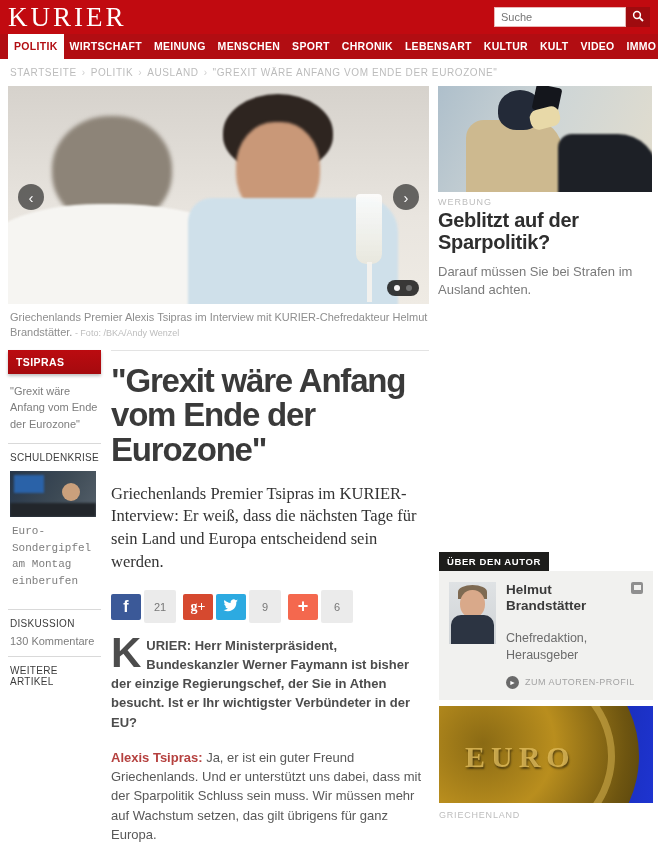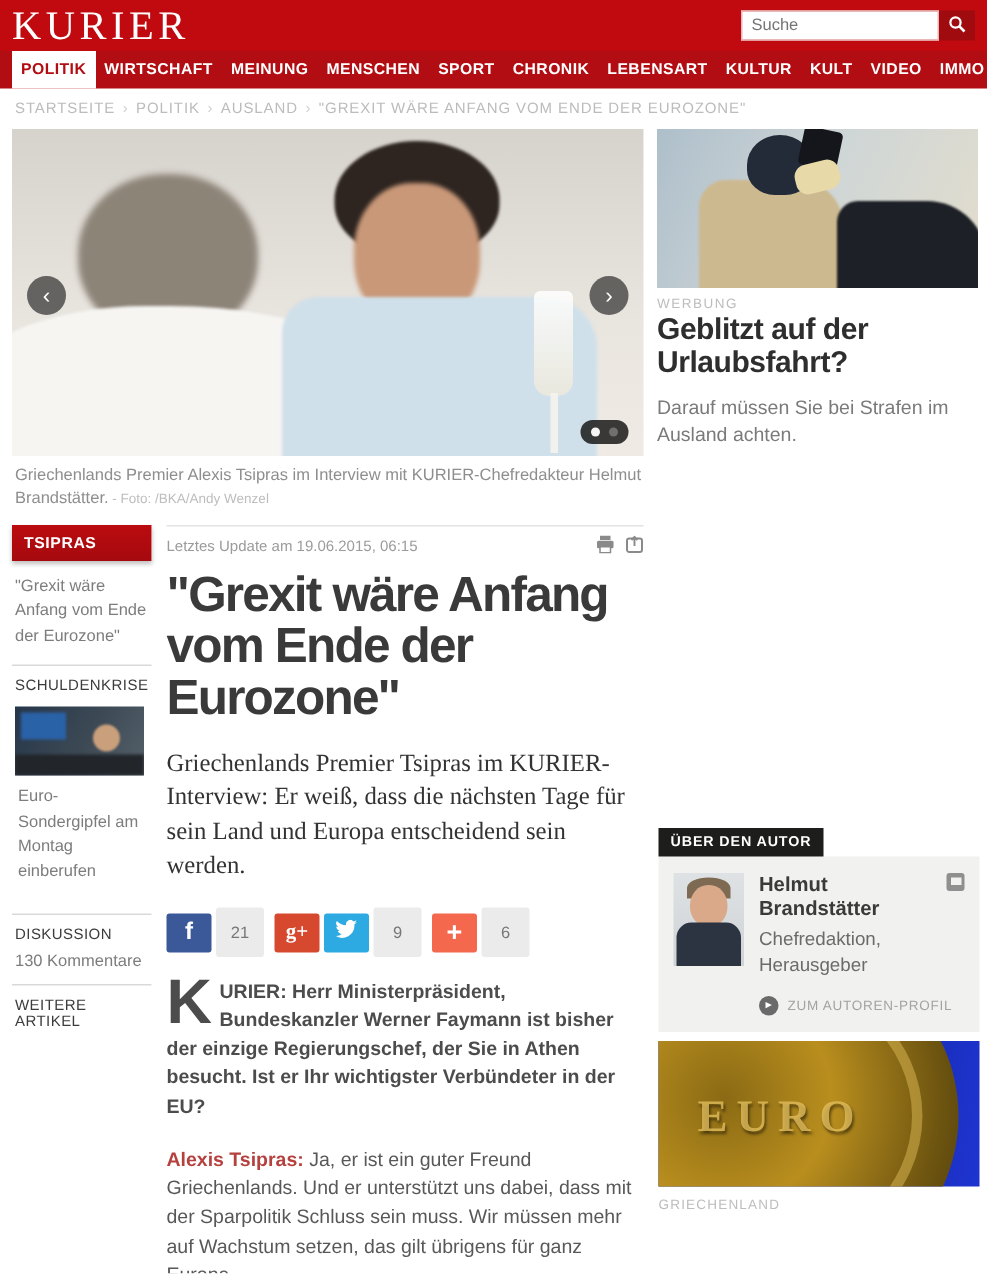--- a/index.html
+++ b/index.html
@@ -97,21 +97,21 @@
   .author-box { background:#f1f1ef; padding:11px 10px; display:flex; gap:10px; }
   .author-photo { position:relative; width:47px; height:62px; flex:none; background:linear-gradient(180deg,#dfe2e4 0%,#cfd3d6 100%); overflow:hidden; }
   .author-photo .face { position:absolute; left:11px; top:8px; width:25px; height:28px; background:#d9a98a; border-radius:48%; }
   .author-photo .hairp { position:absolute; left:9px; top:3px; width:29px; height:14px; background:#7e6a52; border-radius:50% 50% 0 0; }
   .author-photo .suit { position:absolute; left:2px; top:33px; width:43px; height:29px; background:#2c3442; border-radius:10px 10px 0 0; }
   .author-info { flex:1; }
   .author-name-row { display:flex; align-items:flex-start; }
   .author-name { font-size:13.5px; font-weight:bold; color:#3a3a3a; line-height:1.2; cursor:pointer; }
   .contact-ic { margin-left:auto; width:12px; height:12px; border-radius:2px; background:#8f8f8f; position:relative; cursor:pointer; }
   .contact-ic::after { content:""; position:absolute; left:2.5px; top:3.5px; width:7px; height:5px; background:#f1f1ef; }
-  .author-role { font-size:12.5px; color:#6b6b6b; line-height:1.35; margin-top:4px; }
+  .author-role { font-size:12.5px; color:#6b6b6b; line-height:1.35; margin-top:16px; }
   .profile-link { display:flex; align-items:center; gap:6px; margin-top:12px; cursor:pointer; }
   .profile-circle { width:13px; height:13px; border-radius:50%; background:#6a6a6a; color:#fff; font-size:7px; display:flex; align-items:center; justify-content:center; }
   .profile-text { font-size:9px; color:#a3a3a3; letter-spacing:.5px; }
 
   .related-label { margin-top:30px; }
   .coin { position:relative; width:214px; height:97px; margin-top:6px; overflow:hidden; background:linear-gradient(100deg,#101a60 0%,#1428a8 55%,#1e34d0 100%); cursor:pointer; }
   .coin .disc { position:absolute; left:-60px; top:-70px; width:260px; height:240px; border-radius:50%; background:radial-gradient(circle at 40% 45%, #8a6a14 0%, #b98e1e 35%, #6e5510 70%, #3c300a 100%); }
   .coin .ring { position:absolute; left:-34px; top:-46px; width:210px; height:192px; border-radius:50%; border:7px solid rgba(214,178,80,.55); }
   .coin .euro-text { position:absolute; left:26px; top:34px; font-size:30px; font-weight:bold; color:rgba(226,190,92,.8); letter-spacing:6px; text-shadow:1px 2px 2px rgba(0,0,0,.5); font-family:"Liberation Serif",serif; }
   .rel-tag { font-size:9px; color:#bdbdbd; letter-spacing:.8px; margin:7px 0 4px 0; }
@@ -189,67 +189,49 @@
     <div class="right-col">
       <div class="ad-photo">
         <div class="sky"></div>
         <div class="officer-shirt"></div>
         <div class="officer-helmet"></div>
         <div class="radar"></div>
         <div class="glove"></div>
         <div class="bike"></div>
       </div>
       <div class="werbung">WERBUNG</div>
-      <div class="ad-title">Geblitzt auf der Urlaubsfahrt?</div>
+      <div class="ad-title">Geblitzt auf der Sparpolitik?</div>
       <div class="ad-text">Darauf müssen Sie bei Strafen im Ausland achten.</div>
     </div>
   </div>
 
   <div class="content">
 
     <div class="rail">
       <div class="rail-tag">TSIPRAS</div>
       <div class="rail-link">"Grexit wäre Anfang vom Ende der Eurozone"</div>
       <div class="rail-sec">
         <div class="rail-head">SCHULDENKRISE</div>
         <div class="rail-thumb">
           <div class="screenb"></div>
           <div class="head1"></div>
           <div class="crowd"></div>
         </div>
-        <div class="rail-link" style="padding-top:0;">Euro-Sondergipfel am Montag einberufen</div>
+        <div class="rail-link" style="padding-top:0;font-family:Liberation Mono, monospace;">Euro-Sondergipfel am Montag einberufen</div>
       </div>
       <div class="rail-sec">
         <div class="rail-head">DISKUSSION</div>
         <div class="rail-count">130 Kommentare</div>
       </div>
       <div class="rail-sec">
         <div class="rail-head">WEITERE ARTIKEL</div>
       </div>
     </div>
 
     <div class="article">
-      <div class="meta-row">
-        <span>Letztes Update am 19.06.2015, 06:15</span>
-        <span class="meta-icons">
-          <span>
-            <svg width="13" height="12" viewBox="0 0 13 12">
-                <rect x="3" y="0" width="7" height="3" fill="#8a8a8a"></rect>
-                <rect x="1" y="3.5" width="11" height="5" rx="1" fill="#8a8a8a"></rect>
-                <rect x="3" y="7.5" width="7" height="4" fill="#fff" stroke="#8a8a8a"></rect>
-              </svg>
-          </span>
-          <span>
-            <svg width="12" height="12" viewBox="0 0 12 12">
-                <rect x="1" y="2" width="10" height="9" rx="1.5" fill="none" stroke="#8a8a8a" stroke-width="1.3"></rect>
-                <path d="M6 7 L6 1 M4 3 L6 1 L8 3" stroke="#8a8a8a" stroke-width="1.3" fill="none"></path>
-              </svg>
-          </span>
-        </span>
-      </div>
       <h1 class="h1">"Grexit wäre Anfang vom Ende der Eurozone"</h1>
       <div class="lead">Griechenlands Premier Tsipras im KURIER-Interview: Er weiß, dass die nächsten Tage für sein Land und Europa entscheidend sein werden.</div>
 
       <div class="share-row">
         <div class="share-btn fb">f</div>
         <div class="share-count">21</div>
         <div class="share-btn gp">g+</div>
         <div class="share-btn tw">
           <span>
             <svg width="16" height="13" viewBox="0 0 16 13">

